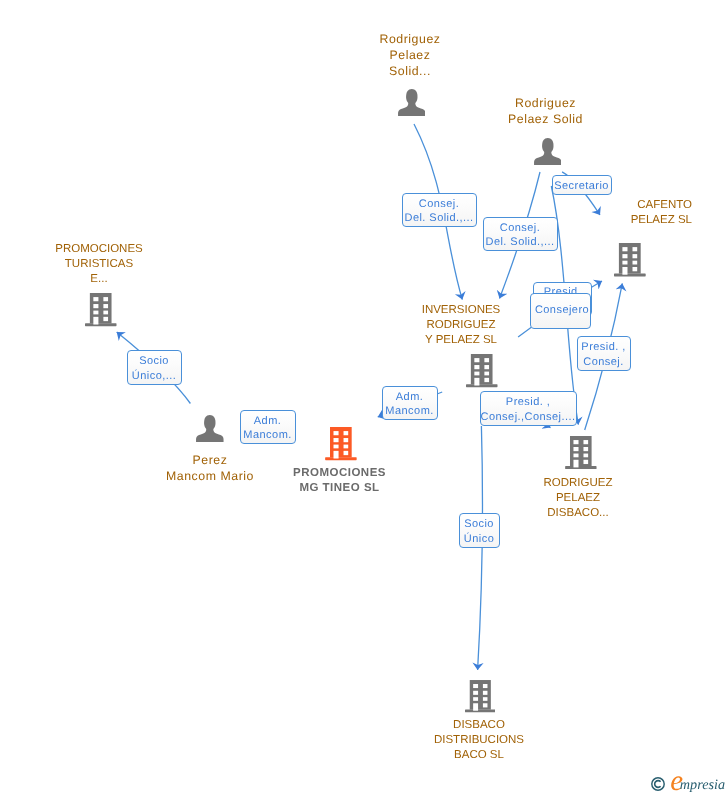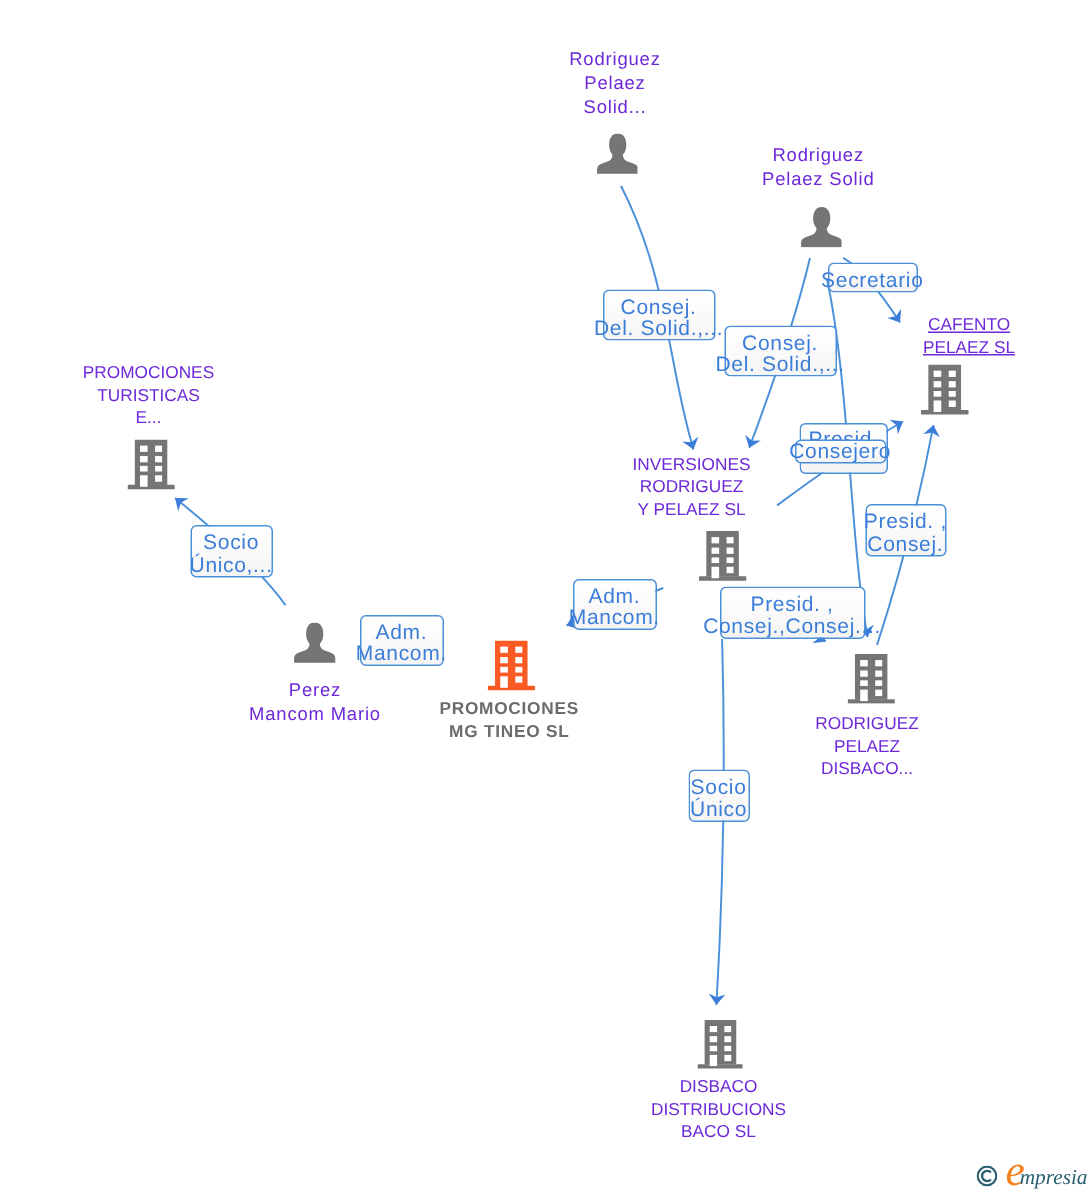--- a/index.html
+++ b/index.html
@@ -1,25 +1,25 @@
 <!DOCTYPE html>
 <html><head>
 <meta charset="utf-8">
 <style>
   html,body{margin:0;padding:0;}
   body{width:728px;height:795px;background:#fff;font-family:"Liberation Sans",sans-serif;overflow:hidden;position:relative;-webkit-font-smoothing:antialiased;text-rendering:geometricPrecision;}
   #stage{position:absolute;left:0;top:0;width:728px;height:795px;}
   svg.edges{position:absolute;left:0;top:0;width:728px;height:795px;}
   .icon{position:absolute;}
-  .nlabel{position:absolute;transform:translateZ(0);text-align:center;color:#6d28d9;font-size:11.5px;line-height:16px;white-space:nowrap;}
+  .nlabel{position:absolute;transform:translateZ(0);text-align:center;color:#a16207;font-size:11.5px;line-height:16px;white-space:nowrap;}
   .nlabel.person{font-size:12.3px;letter-spacing:0.55px;}
   .nlabel.hl{color:#6b6b6b;font-weight:bold;font-size:11.5px;line-height:15px;letter-spacing:0.5px;}
   .lbl{position:absolute;transform:translateZ(0);box-sizing:border-box;border:1.35px solid #4a90d9;border-radius:4px;
        background:linear-gradient(180deg,#ffffff 0%,#fcfcfc 35%,#f4f4f4 100%);
-       color:#3b7dd8;font-size:14px;letter-spacing:0.45px;line-height:14.5px;text-align:center;
+       color:#3b7dd8;font-size:11px;letter-spacing:0.45px;line-height:14.5px;text-align:center;
        display:flex;flex-direction:column;justify-content:center;align-items:center;white-space:nowrap;padding-top:2px;padding-right:0.9px;box-sizing:border-box;}
   .footer{position:absolute;transform:translateZ(0);display:flex;align-items:center;}
 </style>
 </head>
 <body>
 
 <div id="stage">
 
 <svg class="edges" viewBox="0 0 728 795">
   <defs>
@@ -57,21 +57,21 @@
   <div>Rodriguez</div>
   <div>Pelaez Solid</div>
 </div>
 <svg class="icon person-ico" style="left:533.5px;top:137.5px;width:27.6px;height:27px;" viewBox="0 0 27.4 26.9">
   <g fill="#757575">
     <path d="M13.7 0 C10.0 0 8.0 3.1 8.0 7.6 C8.0 12.1 10.4 15.4 13.7 15.4 C17.0 15.4 19.4 12.1 19.4 7.6 C19.4 3.1 17.4 0 13.7 0 Z"></path>
     <path d="M10.3 13.2 C10.3 16.4 9.3 17.9 6.6 18.8 C3.9 19.7 1.6 20.4 0.7 21.6 C0.1 22.5 0 23.4 0 24.6 L0 26.8 L27.4 26.8 L27.4 24.6 C27.4 23.4 27.3 22.5 26.7 21.6 C25.8 20.4 23.5 19.7 20.8 18.8 C18.1 17.9 17.1 16.4 17.1 13.2 Z"></path>
   </g>
 </svg>
 
-<div class="nlabel" style="left:600px;top:210px;width:92px;text-align:center;line-height:15px;text-decoration:underline;">
+<div class="nlabel" style="left:600px;top:198px;width:92px;text-align:right;line-height:15px;">
   <div>CAFENTO</div>
   <div>PELAEZ SL</div>
 </div>
 <svg class="icon building" style="left:614.1px;top:243.1px;width:31.7px;height:33.7px;" viewBox="0 0 31.7 33.7">
   <rect x="0" y="30.4" width="31.7" height="3.0" rx="0.6" fill="#757575"></rect>
   <rect x="4.9" y="0" width="21.8" height="30.6" fill="#757575"></rect>
   <rect x="8.4" y="4.1" width="5.1" height="4.2" fill="#fff"></rect>
   <rect x="18.5" y="4.1" width="4.7" height="4.2" fill="#fff"></rect>
   <rect x="8.4" y="11.1" width="5.1" height="4.2" fill="#fff"></rect>
   <rect x="18.5" y="11.1" width="4.7" height="4.2" fill="#fff"></rect>
@@ -188,21 +188,21 @@
 <div class="lbl" style="left:483px;top:217px;width:75px;height:34px;">
   <div>Consej.</div>
   <div>Del. Solid.,...</div>
 </div>
 <div class="lbl" style="left:552px;top:175px;width:60px;height:20px;">
   <div>Secretario</div>
 </div>
 <div class="lbl" style="left:533.4px;top:281.5px;width:59px;height:34px;">
   <div style="position:relative;top:-7px;">Presid.</div>
 </div>
-<div class="lbl" style="left:530px;top:292.7px;width:61px;height:16px;padding-top:0;">
+<div class="lbl" style="left:530px;top:292.7px;width:61px;height:36px;padding-top:0;align-items:flex-end;">
   <div>Consejero</div>
 </div>
 <div class="lbl" style="left:577px;top:336px;width:54px;height:35px;">
   <div>Presid. ,</div>
   <div>Consej.</div>
 </div>
 <div class="lbl" style="left:480px;top:391px;width:97px;height:35px;">
   <div>Presid. ,</div>
   <div>Consej.,Consej....</div>
 </div>

